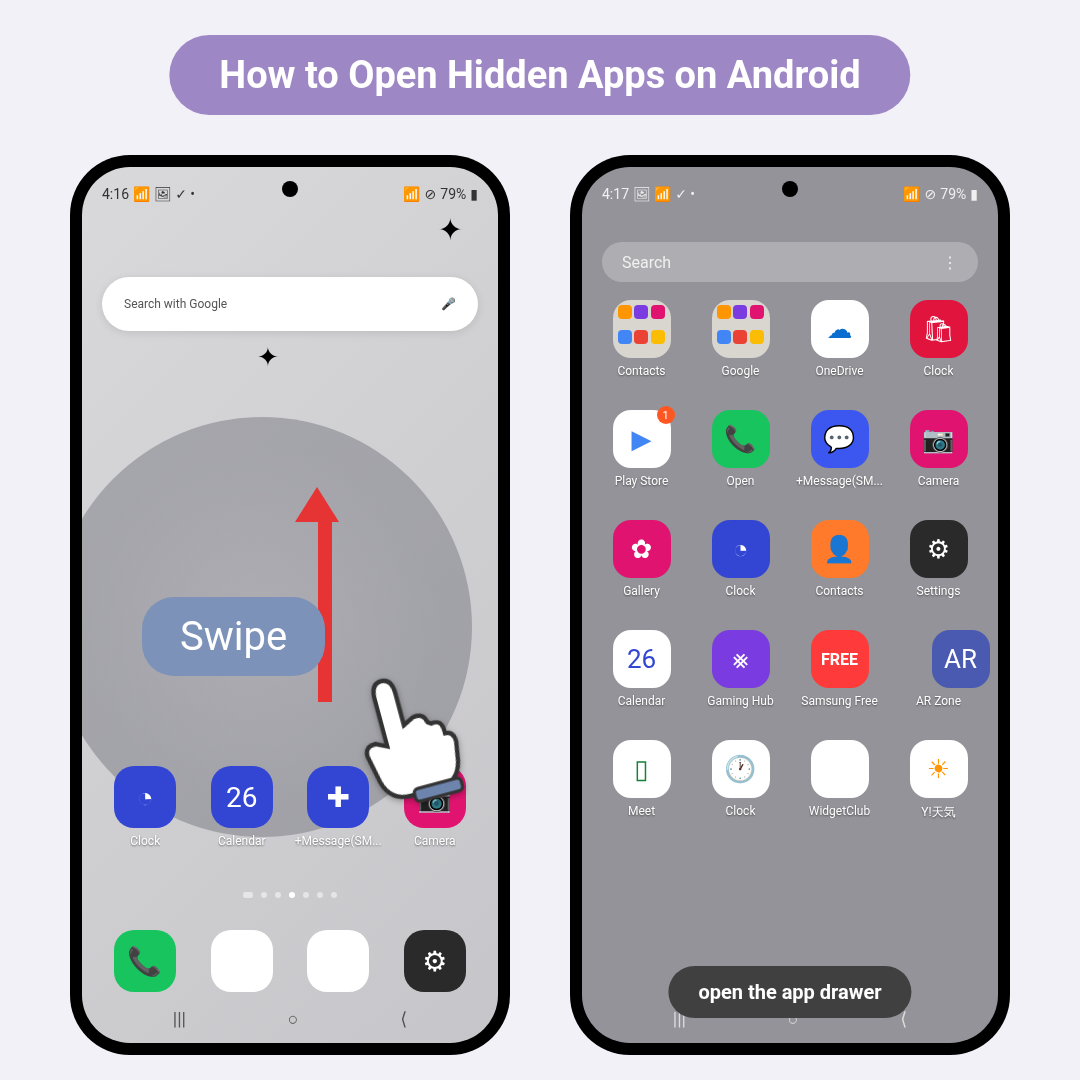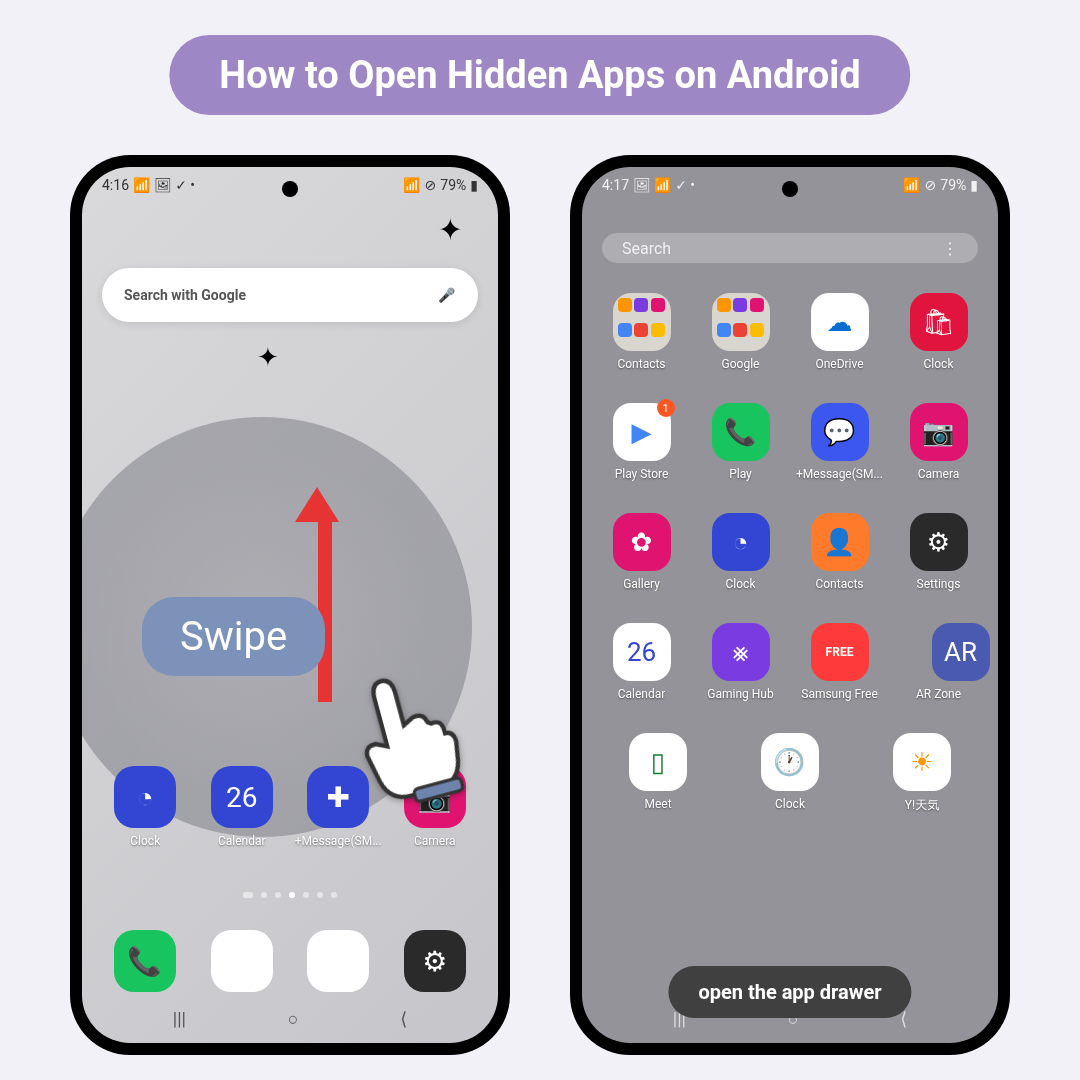--- a/index.html
+++ b/index.html
@@ -51,21 +51,21 @@
   width: 16px;
   height: 16px;
   background: #000;
   border-radius: 50%;
   z-index: 10;
 }
 .status-bar {
   display: flex;
   justify-content: space-between;
   align-items: flex-start;
-  padding: 10px 20px 5px;
+  padding: 19px 20px 5px;
   font-size: 14px;
   color: #333;
   position: relative;
   z-index: 5;
 }
 .screen.drawer .status-bar { color: #f0f0f0; }
 .status-left, .status-right { display: flex; gap: 4px; align-items: center; }
 .sparkle {
   position: absolute;
   color: #000;
@@ -77,21 +77,21 @@
   margin: 70px 20px 0;
   background: #fff;
   border-radius: 30px;
   height: 54px;
   display: flex;
   align-items: center;
   padding: 0 22px;
   justify-content: space-between;
   box-shadow: 0 2px 8px rgba(0,0,0,0.1);
 }
-.search-pill span { color: #555; font-size: 14px; font-weight: bold; }
+.search-pill span { color: #555; font-size: 12px; }
 .mic { font-size: 18px; color: #333; }
 .bg-circle {
   position: absolute;
   width: 420px;
   height: 420px;
   background: radial-gradient(circle,#8a8a92 0%,#767680 60%);
   border-radius: 50%;
   top: 250px;
   left: -30px;
   opacity: 0.5;
@@ -148,24 +148,24 @@
   bottom: 8px;
   left: 0; right: 0;
   display: flex;
   justify-content: space-around;
   padding: 5px 40px;
   color: #555;
   font-size: 18px;
 }
 .screen.drawer .nav-bar { color: #ddd; }
 .drawer-search {
-  margin: 35px 20px 20px;
+  margin: 35px 20px 8px;
   background: rgba(255,255,255,0.25);
   border-radius: 30px;
-  height: 30px;
+  height: 40px;
   display: flex;
   align-items: center;
   padding: 0 20px;
   color: #f0f0f0;
   justify-content: space-between;
 }
 .drawer-grid {
   padding: 10px 10px;
 }
 .drawer-row { margin-bottom: 32px; }
@@ -397,21 +397,21 @@
             <div class="app-label">Clock</div>
           </div>
         </div>
         <div class="drawer-row">
           <div class="app-icon">
             <div class="icon-box" style="background: rgb(255, 255, 255); color: rgb(66, 133, 244);">▶<div class="badge">1</div></div>
             <div class="app-label">Play Store</div>
           </div>
           <div class="app-icon">
             <div class="icon-box" style="background: rgb(23, 196, 94);">📞</div>
-            <div class="app-label">Play</div>
+            <div class="app-label">Open</div>
           </div>
           <div class="app-icon">
             <div class="icon-box" style="background: rgb(60, 86, 240);">💬</div>
             <div class="app-label">+Message(SM...</div>
           </div>
           <div class="app-icon">
             <div class="icon-box" style="background: rgb(224, 20, 112);">📷</div>
             <div class="app-label">Camera</div>
           </div>
         </div>
@@ -436,36 +436,40 @@
         <div class="drawer-row">
           <div class="app-icon">
             <div class="icon-box" style="background: rgb(255, 255, 255); color: rgb(50, 70, 211);">26</div>
             <div class="app-label">Calendar</div>
           </div>
           <div class="app-icon">
             <div class="icon-box" style="background: rgb(122, 59, 224);">⨳</div>
             <div class="app-label">Gaming Hub</div>
           </div>
           <div class="app-icon">
-            <div class="icon-box" style="background: rgb(255, 58, 58); font-size: 12px; font-weight: 700;">FREE</div>
+            <div class="icon-box" style="background: rgb(255, 58, 58); font-size: 16px; font-weight: 700;">FREE</div>
             <div class="app-label">Samsung Free</div>
           </div>
           <div class="app-icon">
             <div class="icon-box" style="background: rgb(74, 90, 176); margin-left: 44px;">AR</div>
             <div class="app-label">AR Zone</div>
           </div>
         </div>
         <div class="drawer-row">
           <div class="app-icon">
             <div class="icon-box" style="background: rgb(255, 255, 255); color: rgb(24, 128, 56);">▯</div>
             <div class="app-label">Meet</div>
           </div>
           <div class="app-icon">
             <div class="icon-box" style="background: rgb(255, 255, 255); color: rgb(51, 103, 214);">🕐</div>
             <div class="app-label">Clock</div>
+          </div>
+          <div class="app-icon">
+            <div class="icon-box" style="background: rgb(255, 255, 255);">▦</div>
+            <div class="app-label">WidgetClub</div>
           </div>
           <div class="app-icon">
             <div class="icon-box" style="background: rgb(255, 255, 255); color: rgb(255, 149, 0);">☀</div>
             <div class="app-label">Y!天気</div>
           </div>
         </div>
       </div>
 
     <div class="nav-bar">
       <span>|||</span>

